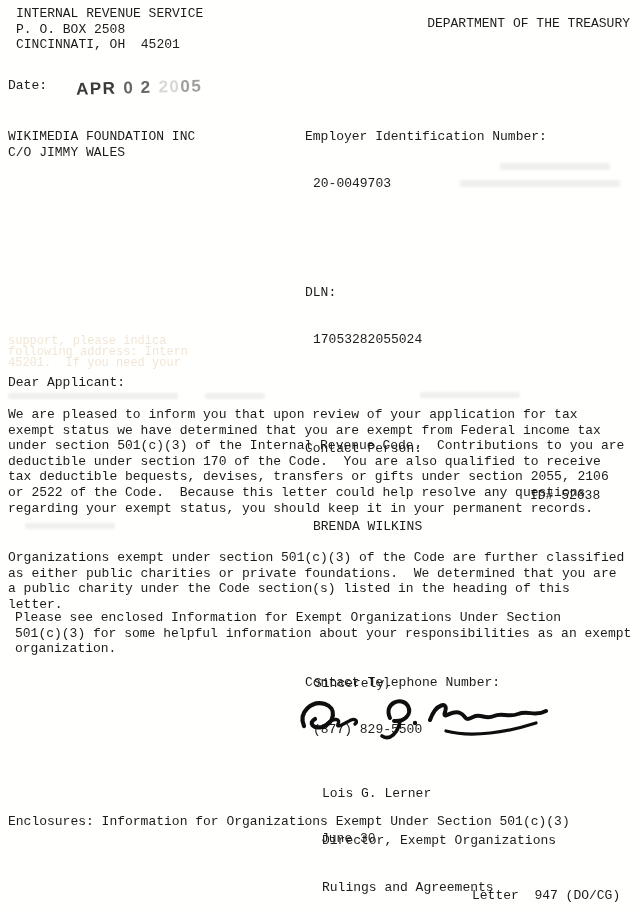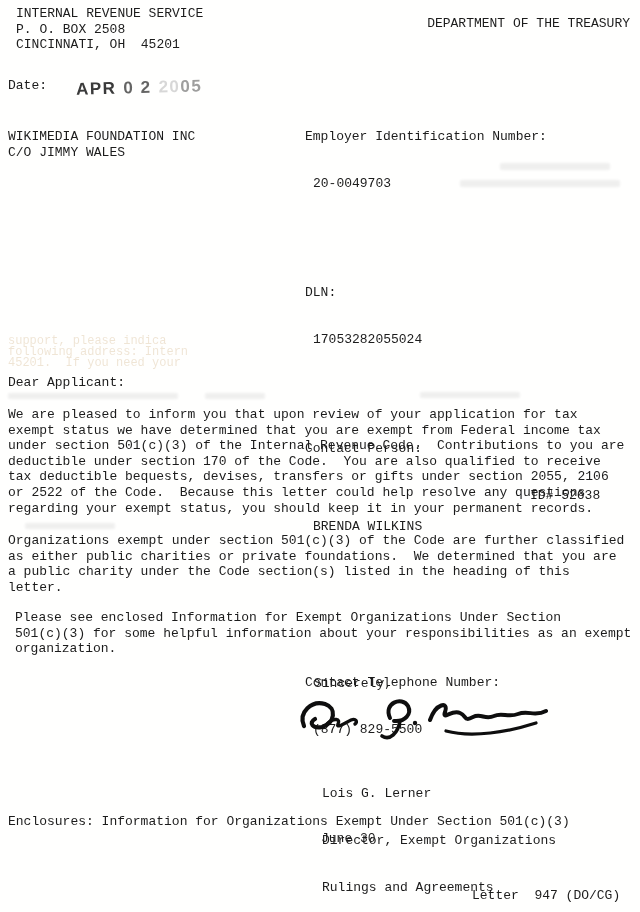--- a/index.html
+++ b/index.html
@@ -126,21 +126,21 @@
 
   <div class="mono abs" style="top:375px; left:8px;">Dear Applicant:</div>
 
   <div class="mono abs" style="top:407px; left:8px; width:630px;">We are pleased to inform you that upon review of your application for tax
 exempt status we have determined that you are exempt from Federal income tax
 under section 501(c)(3) of the Internal Revenue Code.  Contributions to you are
 deductible under section 170 of the Code.  You are also qualified to receive
 tax deductible bequests, devises, transfers or gifts under section 2055, 2106
 or 2522 of the Code.  Because this letter could help resolve any questions
 regarding your exempt status, you should keep it in your permanent records.</div>
-  <div class="mono abs" style="top:533px; left:8px; width:630px;">Organizations exempt under section 501(c)(3) of the Code are further classified
+  <div class="mono abs" style="top:550px; left:8px; width:630px;">Organizations exempt under section 501(c)(3) of the Code are further classified
 as either public charities or private foundations.  We determined that you are
 a public charity under the Code section(s) listed in the heading of this
 letter.</div>
   <div class="mono abs" style="top:610px; left:8px; width:630px;margin-left:7px;">Please see enclosed Information for Exempt Organizations Under Section
 501(c)(3) for some helpful information about your responsibilities as an exempt
 organization.</div>
 
   <div class="mono abs" style="top:676px; left:314px;">Sincerely,</div>
 
   <svg class="sig-svg" style="top:690px; left:294px;" width="258" height="60" viewBox="0 0 258 60" aria-hidden="true">

